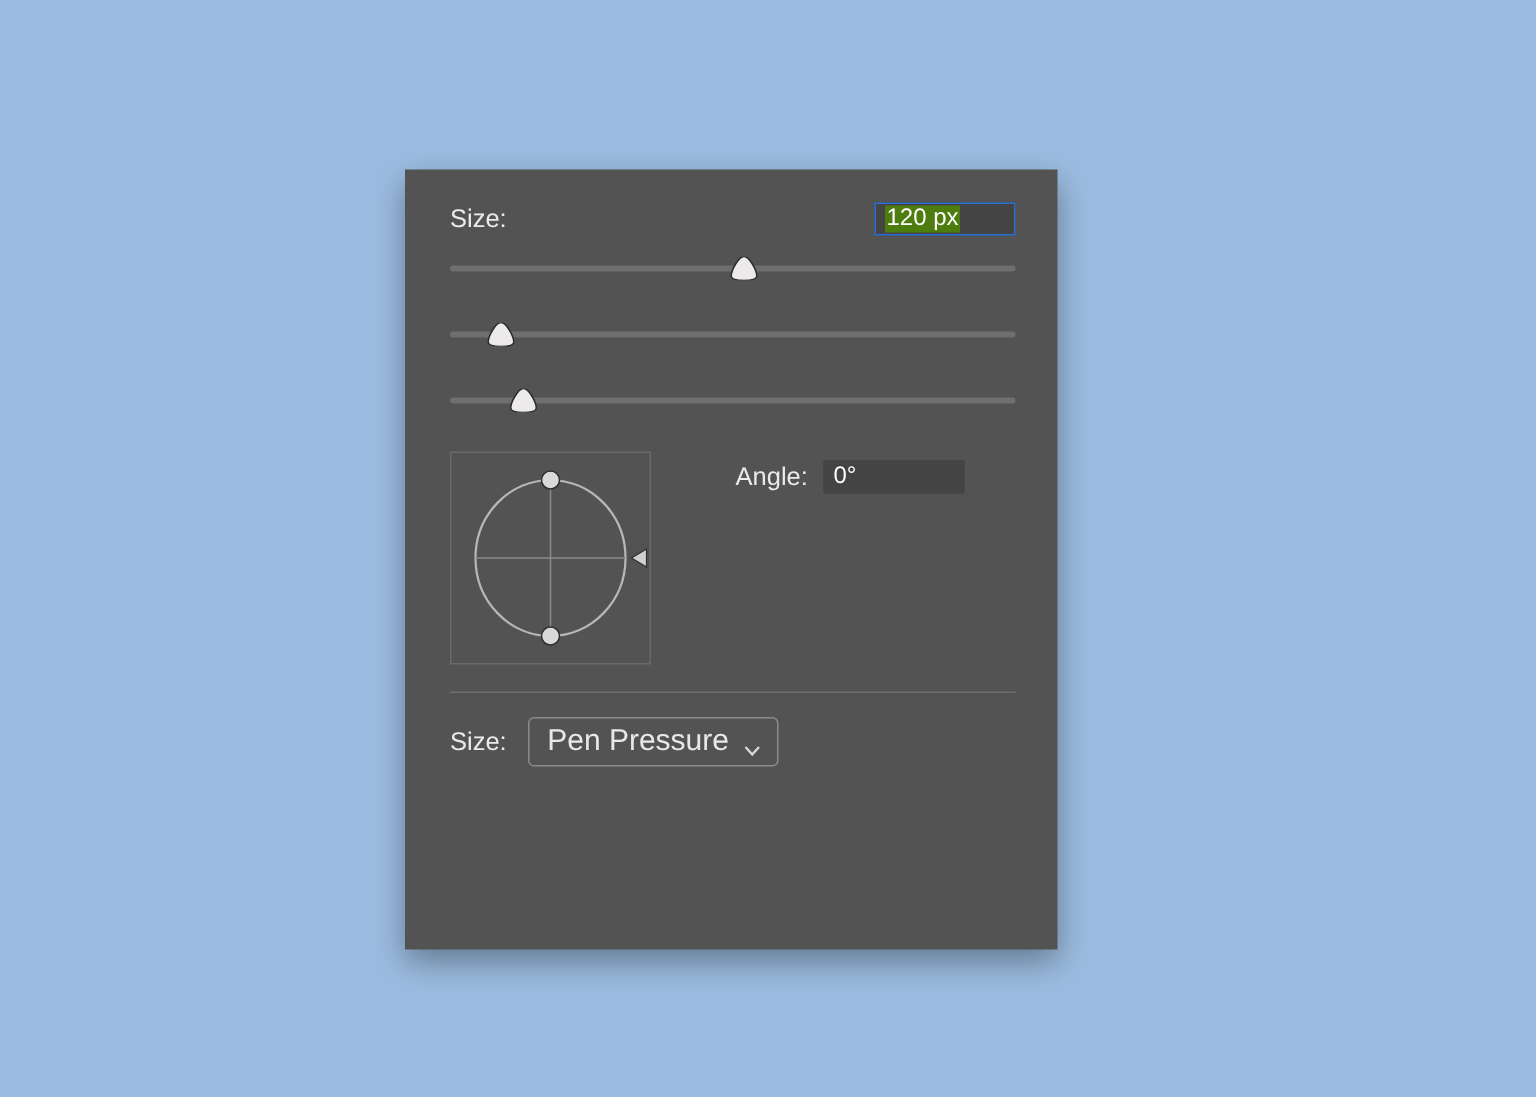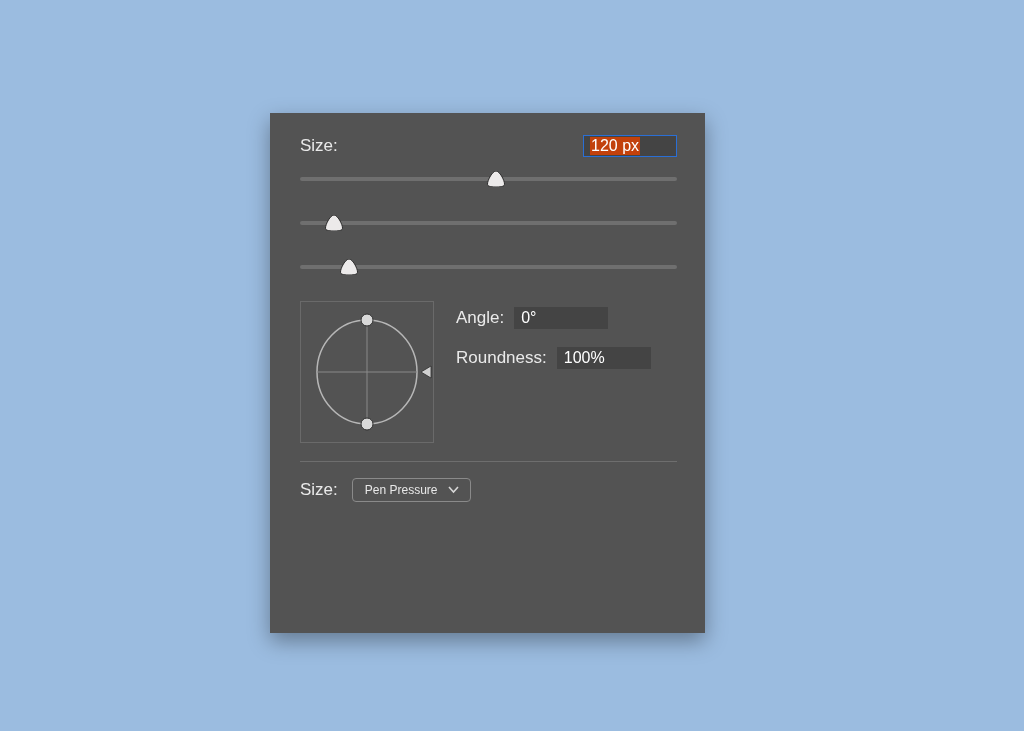--- a/index.html
+++ b/index.html
@@ -34,21 +34,21 @@
     padding:2px 6px;
     box-sizing:border-box;
     border:1px solid #444;
     display:flex;align-items:center;
   }
   .val-box.focused{
     border:1px solid #2a6fd6;
     background:#444;
   }
   .val-box.focused .sel{
-    background:#c2410c;color:#fff;padding:0 1px;
+    background:#4d7c0f;color:#fff;padding:0 1px;
   }
   .slider{
     position:relative;height:26px;margin-bottom:18px;
   }
   .track{
     position:absolute;left:0;right:0;top:8px;height:4px;
     background:#6f6f6f;border-radius:2px;
   }
   .thumb{
     position:absolute;top:2px;width:19px;height:16px;
@@ -62,36 +62,36 @@
   .angle-widget{
     width:132px;height:140px;
     border:1px solid #6a6a6a;
     position:relative;
     flex-shrink:0;
   }
   .angle-params{
     flex:1;padding-top:6px;
   }
   .prow{
-    display:flex;align-items:center;justify-content:flex-start;
+    display:flex;align-items:center;justify-content:center;
     gap:10px;margin-bottom:18px;
   }
   .plabel{color:#eaeaea;font-size:17px;text-align:right;}
   .hr{
     height:1px;background:#6e6e6e;margin:18px 0 16px 0;
   }
   .bottom-row{
     display:flex;align-items:center;gap:14px;
   }
   .dropdown{
-    display:flex;align-items:flex-start;gap:10px;
+    display:flex;align-items:flex-end;gap:10px;
     border:1px solid #8a8a8a;border-radius:4px;
     padding:4px 10px 4px 12px;
     background:#535353;
-    color:#e8e8e8;font-size:12px;
+    color:#e8e8e8;font-size:20px;
   }
   .chev{
     width:12px;height:12px;display:flex;align-items:center;justify-content:center;
   }
 </style>
 </head>
 <body>
 
 <div class="panel">
 
@@ -139,26 +139,20 @@
         <path d="M120 70 L130 64 L130 76 Z" fill="#d0d0d0" stroke="#2f2f2f" stroke-width="0.8"></path>
       </svg>
     </div>
     <div class="angle-params">
       <div class="prow">
         <span class="plabel">Angle:</span>
         <div class="val-box">
           <span>0°</span>
         </div>
       </div>
-      <div class="prow">
-        <span class="plabel">Roundness:</span>
-        <div class="val-box">
-          <span>100%</span>
-        </div>
-      </div>
     </div>
   </div>
 
   <div class="hr"></div>
 
   <div class="bottom-row">
     <span class="label">Size:</span>
     <div class="dropdown">
       <span>Pen Pressure</span>
       <span class="chev">

